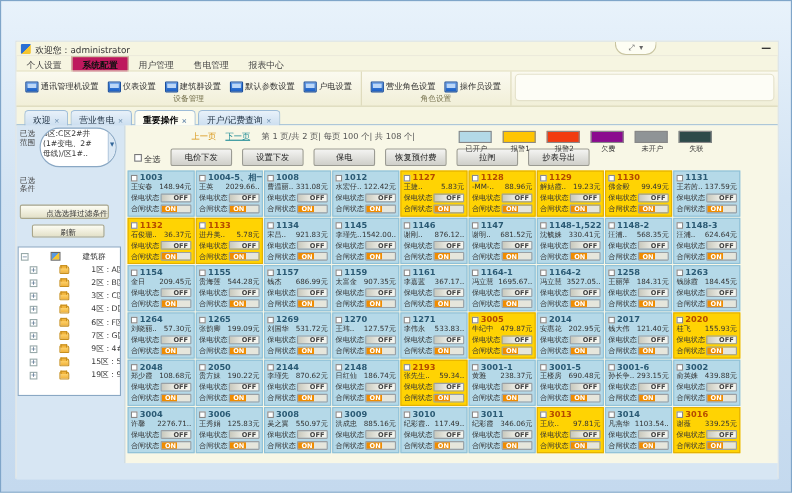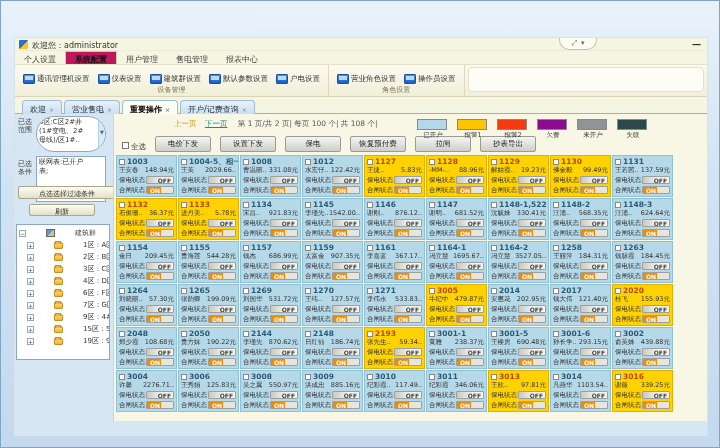--- a/index.html
+++ b/index.html
@@ -76,21 +76,21 @@
     background:#f2b43c; border:1px solid #c78f1e; border-bottom:none; }
   .t-root-icon { width:9px; height:8px; background:linear-gradient(135deg,#5a9ae0 50%,#f4c531 50%);
     border:1px solid #666; flex:0 0 auto; }
   
   .main-panel { position:absolute; left:98px; top:0; right:0; height:307px;
     background:#f8f7e6; border-left:1px solid #c3d4e2; }
   
   .pag-line { position:absolute; left:60px; top:5px; font-size:7.5px; color:#555; }
   .pag-line .lnk-prev { color:#d89513; margin-right:6px; cursor:pointer; }
   .pag-line .lnk-next { color:#1d8b96; text-decoration:underline; margin-right:8px; cursor:pointer; }
-  .ctrl-line { position:absolute; left:8px; top:20px; display:flex; align-items:center; gap:9px; }
+  .ctrl-line { position:absolute; left:8px; top:20px; display:flex; align-items:center; gap:9px;font-family:Liberation Mono, monospace; }
   .chk { width:7px; height:7px; background:#fff; border:1px solid #777; display:inline-block; }
   .chk-label { font-size:7.5px; color:#333; margin-left:2px; }
   .tbtn { min-width:56px; padding:2px 8px 2px; text-align:center; font-size:7.5px; color:#222;
     background:linear-gradient(180deg,#f4f4f2,#cfcfc9); border:1px solid #9b9b93; border-radius:2px;
     cursor:pointer; }
   
   .legend { position:absolute; right:58px; top:5px; display:flex; gap:8px; }
   .leg-item { width:32px; text-align:center; }
   .leg-swatch { width:30px; height:11px; border:1px solid #888; }
   .leg-label { font-size:6.5px; color:#333; margin-top:1px; white-space:nowrap; }
@@ -181,25 +181,21 @@
 
       <div class="sidebar">
         <div class="side-label" style="left:3px; top:4px;" id="lbl-range">已选<br>范围</div>
         <div class="side-list" style="left:21px; top:2px; width:70px; height:36px;border-radius:18px;" id="range-list">
           <div class="side-scroll">▲<br><br>▼</div>
         <div>3区:C区2#井</div>
             <div>(1#变电、2#</div>
             <div>母线)/区1#..</div>
           </div>
         <div class="side-label" style="left:3px; top:46px;" id="lbl-cond">已选<br>条件</div>
-        <div class="side-list" style="left:21px; top:42px; width:70px; height:46px;" id="cond-list">
-            <div>联网表:已开户</div>
-            <div>表;</div>
-          </div>
-        <div class="side-btn" style="left: 3px; top: 72px; width: 98px; height: 13px;">点选选择过滤条件</div>
+        <div class="side-btn" style="left: 3px; top: 72px; width: 81px; height: 13px; text-align: right;">点选选择过滤条件</div>
 
         <div class="tree-panel" id="tree-panel">
             <div class="tree-row">
               <span class="t-exp">−</span>
               <span class="t-root-icon"></span>
               <span>建筑群</span>
             </div>
             <div class="tree-row child">
               <span class="t-exp">+</span>
               <span class="t-folder"></span>

